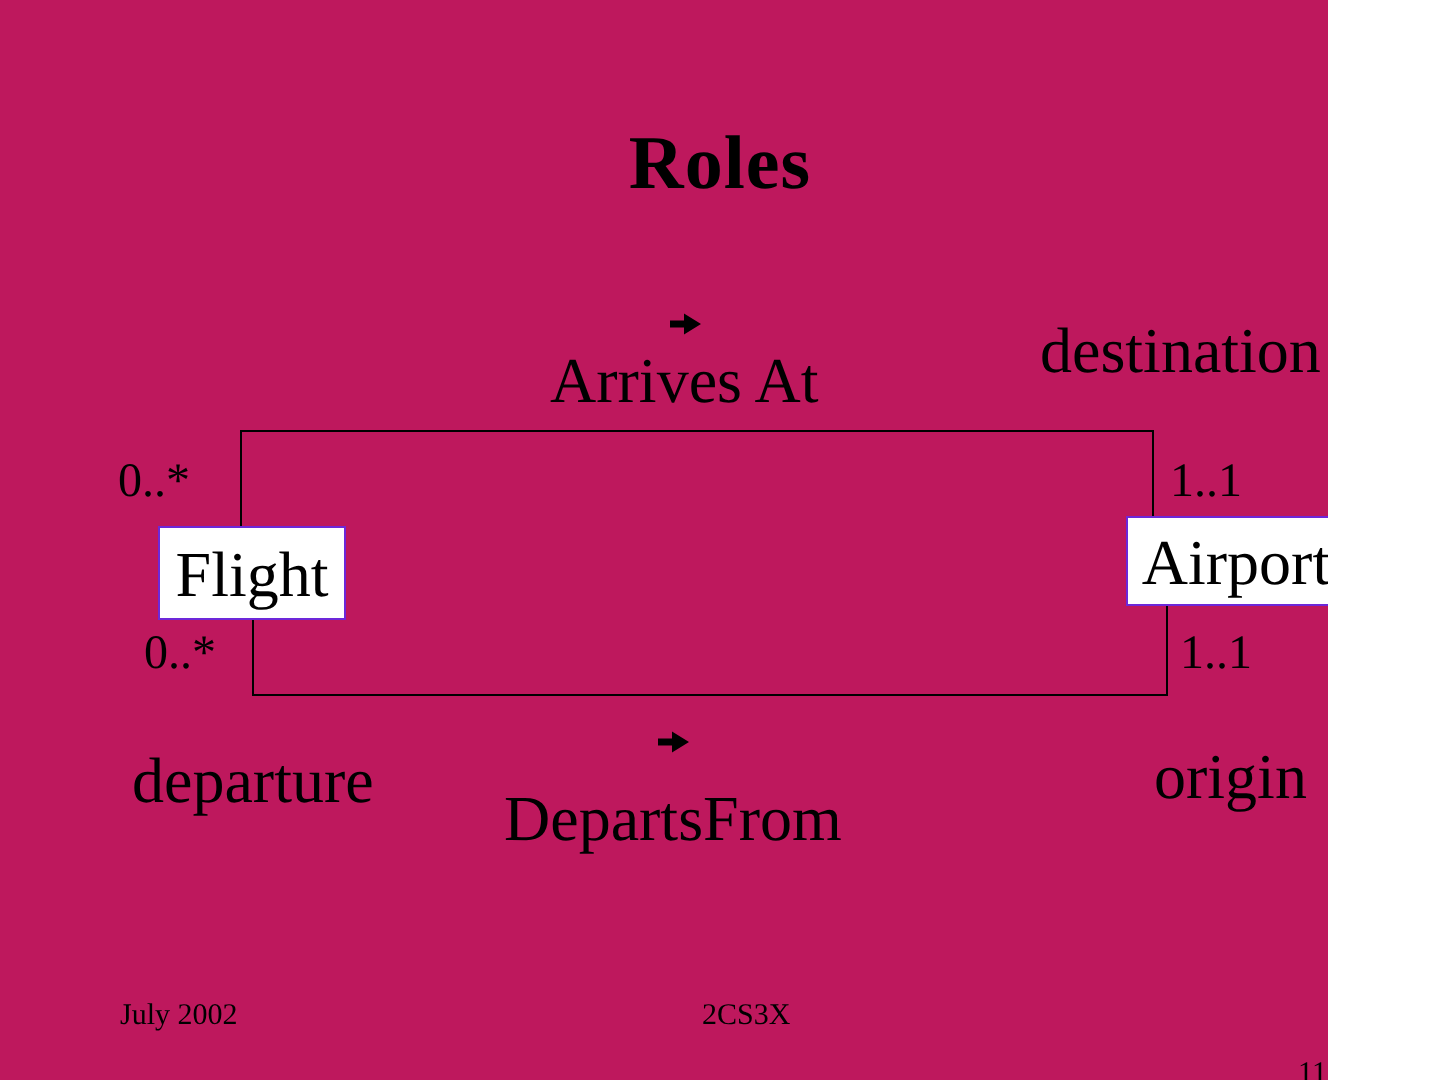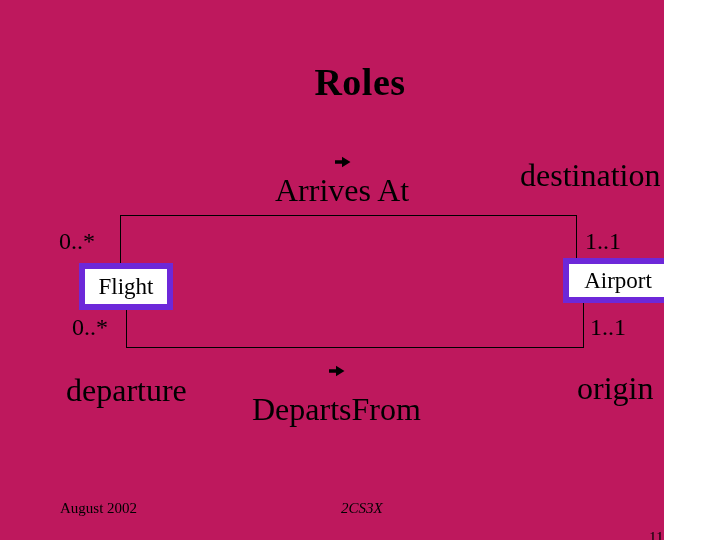--- a/index.html
+++ b/index.html
@@ -29,27 +29,27 @@
     font-size: 32px;
     line-height: 1;
     white-space: nowrap;
   }
   .mult {
     font-size: 24px;
     line-height: 1;
     white-space: nowrap;
   }
   .class-box {
-    border: 6px solid #6d28d9;
+    border: 1px solid #6d28d9;
     background: #ffffff;
     box-sizing: border-box;
     display: flex;
     align-items: center;
     justify-content: center;
-    font-size: 23px;
+    font-size: 32px;
     line-height: 1;
   }
   .hline, .vline { background: #000000; }
   .hline { height: 1px; }
   .vline { width: 1px; }
   .footer-text {
     font-size: 15px;
     line-height: 1;
     white-space: nowrap;
   }
@@ -94,17 +94,17 @@
   <svg class="abs arrow-icon" style="left:329px; top:365px;" width="16" height="12" viewBox="0 0 16 12">
     <path d="M0 4.2 L7 4.2 L7 0.8 L15.5 6 L7 11.2 L7 7.8 L0 7.8 Z" fill="#000000"></path>
   </svg>
 
   <div class="abs label" style="left:66px; top:374px;">departure</div>
 
   <div class="abs label" style="left:252px; top:393px;">DepartsFrom</div>
 
   <div class="abs label" style="left:541px; top:372px;margin-left:36px;">origin</div>
 
-  <div class="abs footer-text" style="left:60px; top:501px;">August 2002</div>
-  <div class="abs footer-text" style="left:341px; top:501px;font-style:italic;">2CS3X</div>
+  <div class="abs footer-text" style="left:60px; top:501px;">July 2002</div>
+  <div class="abs footer-text" style="left:351px; top:501px;">2CS3X</div>
   <div class="abs footer-text" style="left:649px; top:530px;">11</div>
 
 </div>
 
 </body></html>

